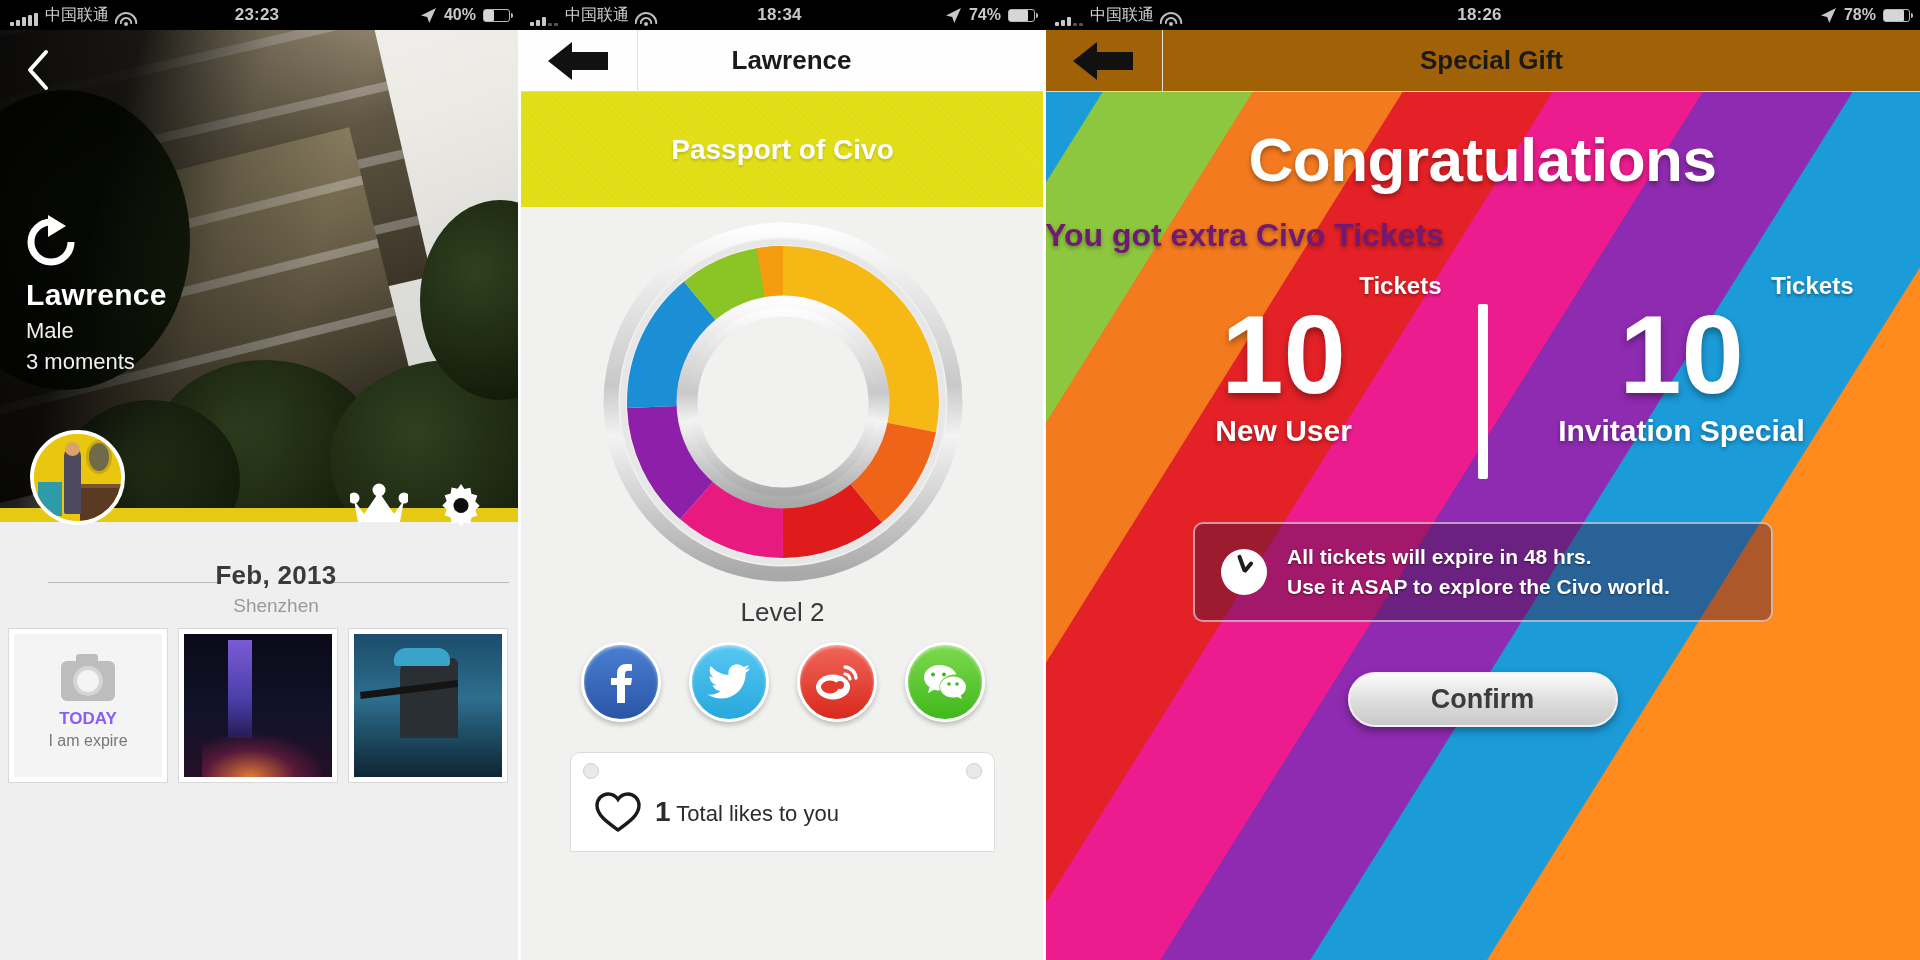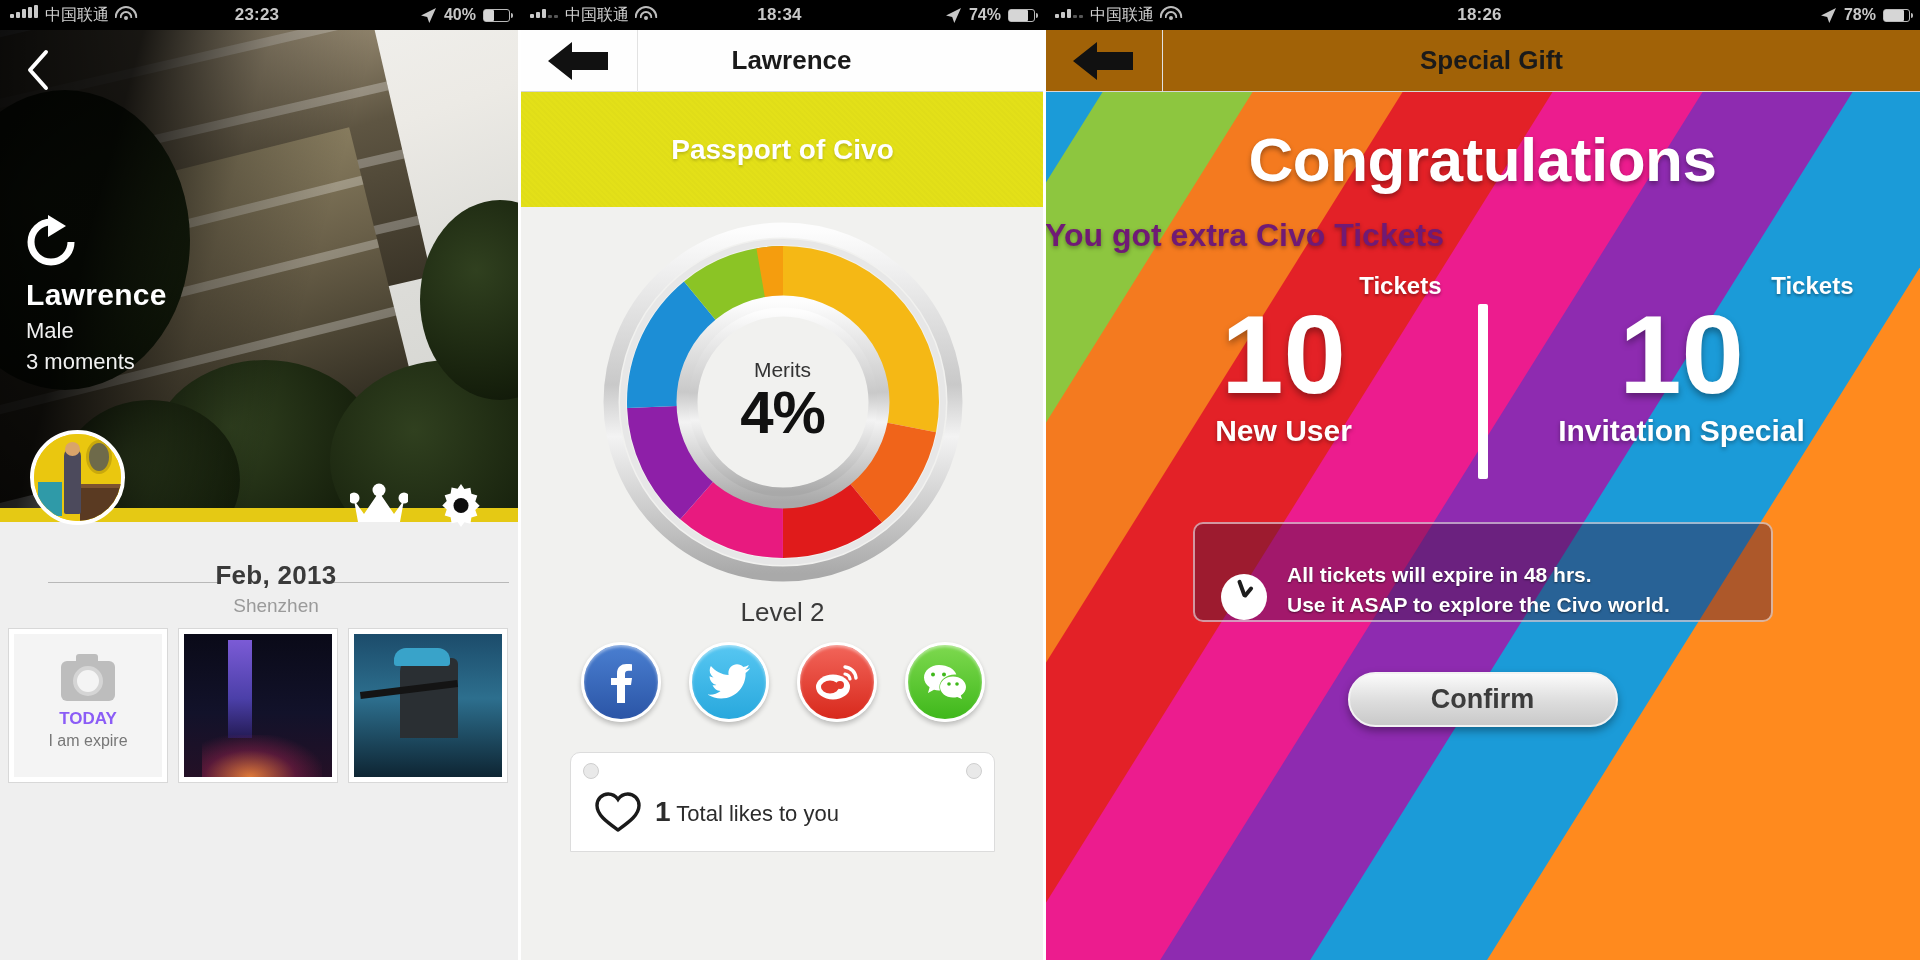--- a/index.html
+++ b/index.html
@@ -6,21 +6,21 @@
   html,body { width:1920px; height:960px; overflow:hidden;
     font-family:"Liberation Sans", sans-serif; background:#000; }
 
   .screen { position:relative; width:1920px; height:960px; }
 
   
   .statusbar { position:absolute; top:0; left:0; width:1920px; height:30px;
     background:#000; color:#c8c8c8; }
   .sb-panel { position:absolute; top:0; height:30px; display:flex;
     align-items:center; }
-  .sb-left { display:flex; align-items:flex-start; gap:7px; padding-left:10px; }
+  .sb-left { display:flex; align-items:flex-end; gap:7px; padding-left:10px; }
   .sb-time { position:absolute; left:0; right:6px; text-align:center;
     font-size:17px; font-weight:bold; letter-spacing:.2px; line-height:30px; }
   .sb-right { position:absolute; right:10px; display:flex; align-items:center; gap:7px; }
   .bars { display:flex; align-items:flex-end; gap:2px; height:13px; }
   .bars i { display:block; width:4px; background:#c8c8c8; border-radius:1px; }
   .bars i:nth-child(1){height:4px}.bars i:nth-child(2){height:6px}
   .bars i:nth-child(3){height:9px}.bars i:nth-child(4){height:11px}
   .bars i:nth-child(5){height:13px}
   .bars.dim i:nth-child(4),.bars.dim i:nth-child(5){background:#555;height:3px;
     align-self:flex-end;}
@@ -205,21 +205,21 @@
   .tk-cap.l { text-align:right; padding-right:22px; }
   .tk-cap.r { text-align:right; padding-right:8px; }
   .tk-num { font-size:112px; font-weight:bold; color:#fff; line-height:.98;
     text-shadow:0 4px 7px rgba(0,0,0,.35); }
   .tk-lbl { font-size:30px; font-weight:bold; color:#fff; margin-top:4px;
     text-shadow:0 2px 4px rgba(0,0,0,.35); }
   .tk-div { width:10px; height:175px; background:#fff; margin:32px 14px 0;
     border-radius:2px; }
   .notice { position:absolute; left:148px; top:430px; width:580px; height:100px;
     background:rgba(60,20,60,.42); border:2px solid rgba(255,255,255,.55);
-    border-radius:10px; display:flex; align-items:flex-end; gap:20px;
+    border-radius:10px; display:flex; align-items:center; gap:20px;
     padding:0 26px; }
   .clock { width:46px; height:46px; border-radius:50%; background:#fff;
     position:relative; flex:0 0 auto; }
   .clock i { position:absolute; background:#1d1d1d; border-radius:2px;
     transform-origin:bottom center; }
   .clk-h { width:4px; height:13px; left:21px; top:10px; transform:rotate(40deg); }
   .clk-m { width:3.5px; height:18px; left:21.5px; top:5px; transform:rotate(-20deg); }
   .notice-txt { color:#fff; font-size:21px; font-weight:bold; line-height:30px;
     text-shadow:0 1px 2px rgba(0,0,0,.5); }
   .confirm { position:absolute; left:50%; transform:translateX(-50%); top:580px;
@@ -449,24 +449,20 @@
             <circle cx="180" cy="180" r="128" fill="none" stroke="#e81a7f" stroke-width="56" stroke-dasharray="92 712" stroke-dashoffset="-402"></circle>
             <circle cx="180" cy="180" r="128" fill="none" stroke="#8e1fa8" stroke-width="56" stroke-dasharray="104 700" stroke-dashoffset="-494"></circle>
             <circle cx="180" cy="180" r="128" fill="none" stroke="#1c8ed6" stroke-width="56" stroke-dasharray="118 686" stroke-dashoffset="-598"></circle>
             <circle cx="180" cy="180" r="128" fill="none" stroke="#8bc425" stroke-width="56" stroke-dasharray="88 716" stroke-dashoffset="-716"></circle>
             <circle cx="180" cy="180" r="128" fill="none" stroke="#f59d0e" stroke-width="56" stroke-dasharray="22 782" stroke-dashoffset="-782"></circle>
           </g>
           <circle cx="180" cy="180" r="100" fill="none" stroke="url(#silver)" stroke-width="13"></circle>
           <circle cx="180" cy="180" r="90" fill="none" stroke="url(#silver)" stroke-width="9"></circle>
           <circle cx="180" cy="180" r="83" fill="#f1f1ef"></circle>
         </svg>
-        <div class="donut-center">
-          <div class="dc-lbl">Merits</div>
-          <div class="dc-val">4%</div>
-        </div>
       </div>
 
       <div class="level">Level 2</div>
 
       <div class="socials">
         <div class="soc soc-fb">
           <svg width="26" height="42" viewBox="0 0 26 42">
               <path fill="#fff" d="M17 42V24h6l1-7h-7v-4c0-2 .6-3.3 3.4-3.3H24V3.3C23.3 3.2 21 3 18.4 3 12.9 3 9 6.4 9 12.4V17H3v7h6v18z"></path>
             </svg>
         </div>

